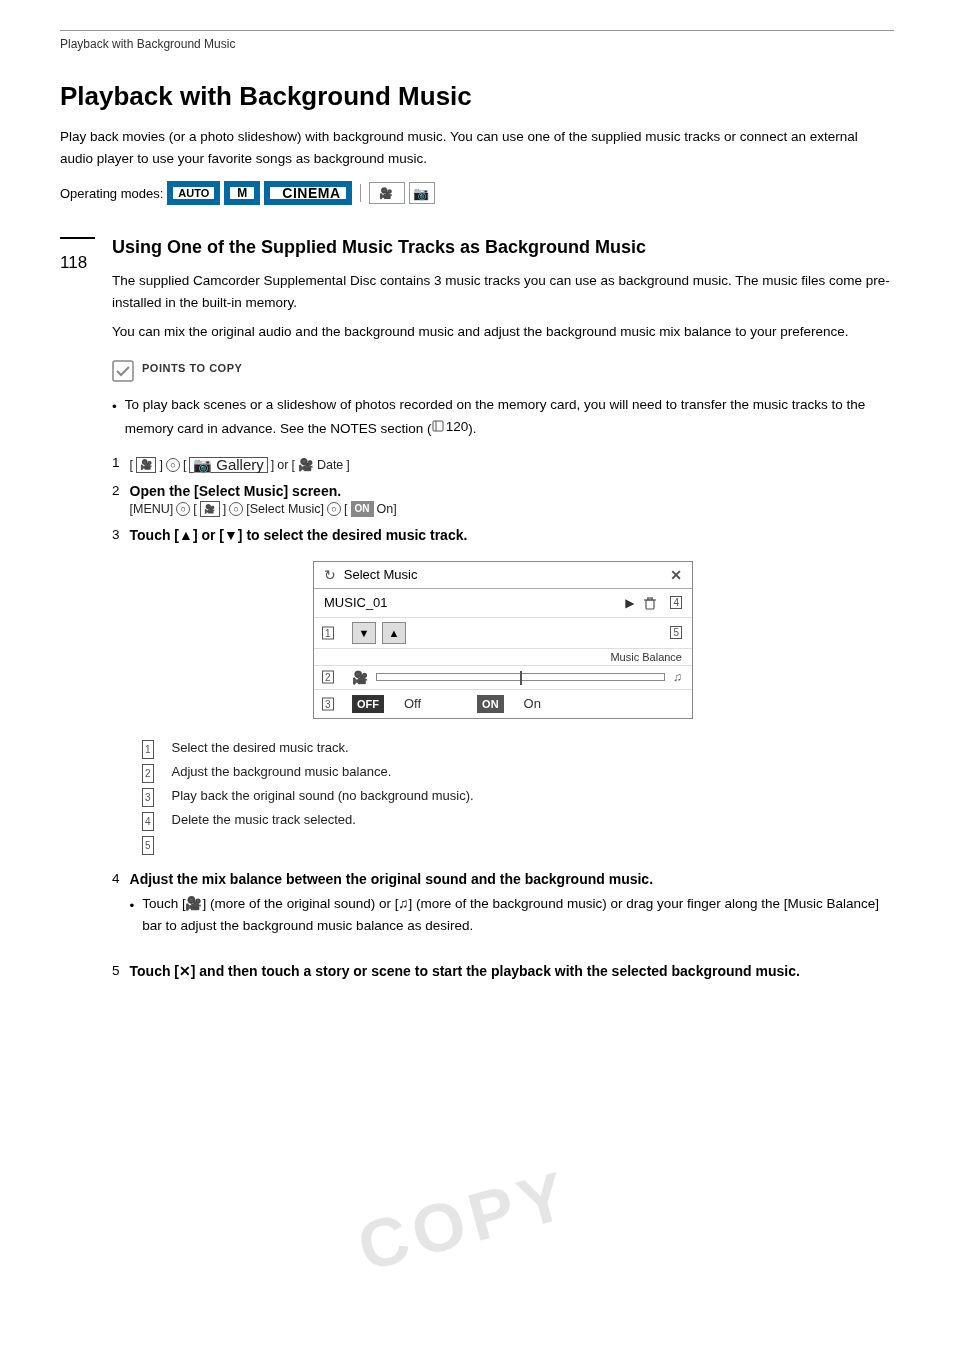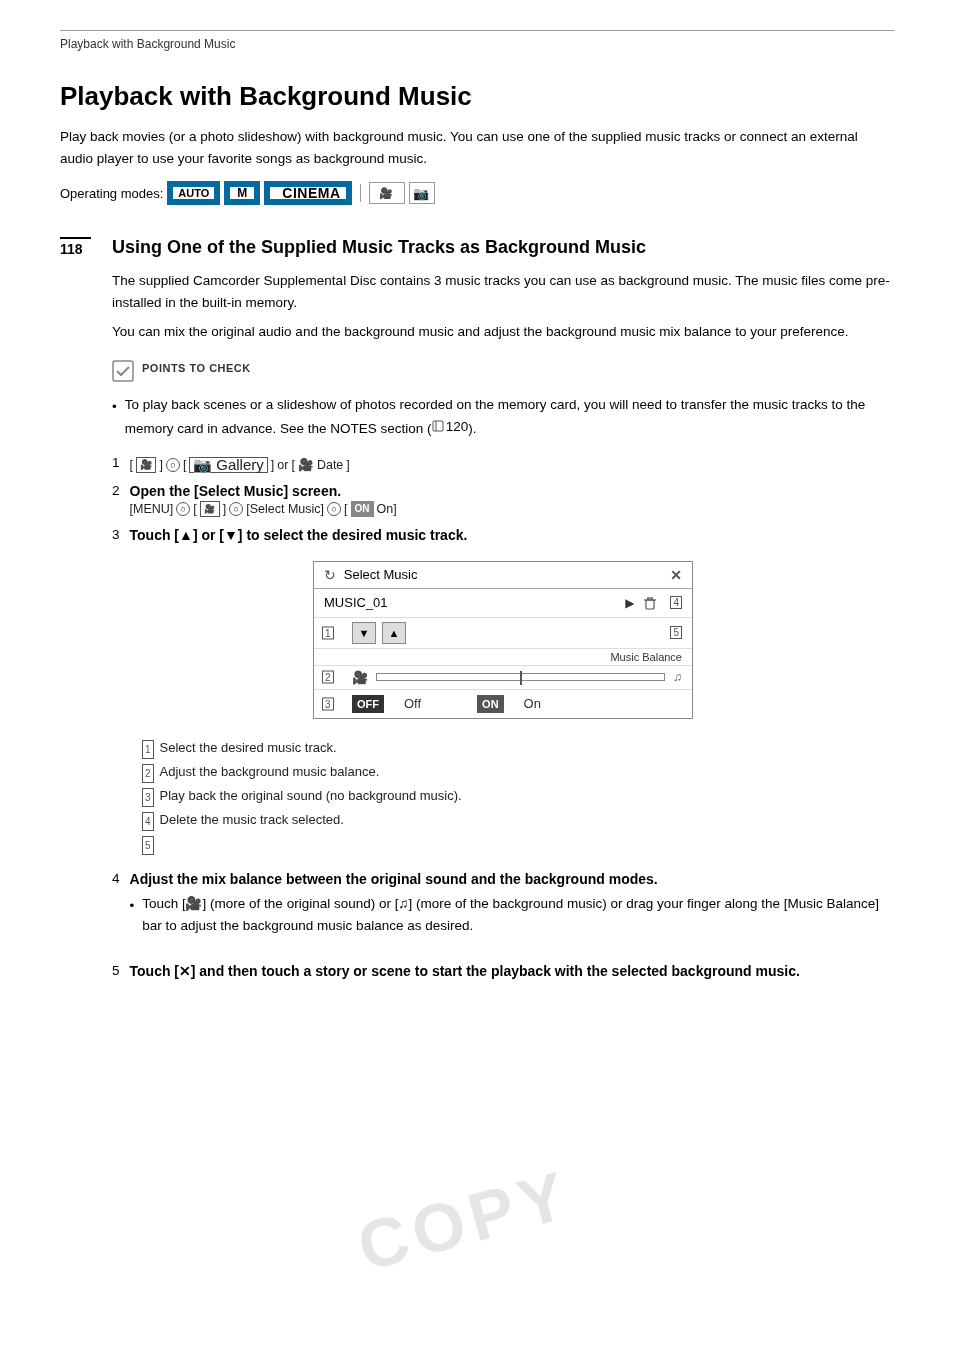--- a/index.html
+++ b/index.html
@@ -87,24 +87,24 @@
 
     .section-wrapper {
       display: flex;
       gap: 0;
     }
     .page-number-col {
       width: 52px;
       flex-shrink: 0;
     }
     .page-number {
-      font-size: 14px;
-      font-weight: bold;
+      font-size: 17px;
+      font-weight: normal;
       color: #000;
-      padding-top: 2px;
+      padding-top: 14px;
       border-top: 2px solid #000;
       display: inline-block;
       padding-right: 8px;
     }
     .section-content {
       flex: 1;
     }
     h2 {
       font-size: 18px;
       font-weight: bold;
@@ -419,20 +419,21 @@
       font-size: 10px;
       border: 1px solid #555;
       padding: 0 2px;
       color: #555;
       flex-shrink: 0;
       margin-top: 3px;
     }
     .ann-text {
       font-size: 13px;
       color: #222;
+      margin-left: 12px;
     }
 
     .bold-step {
       font-weight: bold;
       font-size: 14px;
     }
   </style>
 </head>
 <body>
 
@@ -462,21 +463,21 @@
       <h2>Using One of the Supplied Music Tracks as Background Music</h2>
 
       <p class="section-text">The supplied Camcorder Supplemental Disc contains 3 music tracks you can use as background music. The music files come pre-installed in the built-in memory.</p>
       <p class="section-text">You can mix the original audio and the background music and adjust the background music mix balance to your preference.</p>
 
       <div class="points-check">
         <svg class="points-check-icon" viewBox="0 0 22 22" fill="none" xmlns="http://www.w3.org/2000/svg">
           <rect x="1" y="1" width="20" height="20" rx="2" stroke="#888" stroke-width="1.5"></rect>
           <polyline points="5,11 9,15 17,7" stroke="#888" stroke-width="2" fill="none"></polyline>
         </svg>
-        <span class="points-check-label">POINTS TO CHECK</span>
+        <span class="points-check-label">POINTS TO COPY</span>
       </div>
 
       <div class="bullet-list">
         <div class="bullet-item">
           <span class="bullet-dot">•</span>
           <span>
             <span>To play back scenes or a slideshow of photos recorded on the memory card, you will need to transfer the music tracks to the memory card in advance. See the NOTES section (</span><span style="display:inline-flex;align-items:center;gap:2px;">
                 <svg width="12" height="12" viewBox="0 0 12 12" style="display:inline;vertical-align:middle;">
                   <rect x="1" y="1" width="10" height="10" rx="1" stroke="#555" stroke-width="1" fill="none"></rect>
                   <line x1="4" y1="1" x2="4" y2="11" stroke="#555" stroke-width="1"></line>
@@ -617,21 +618,21 @@
         <div class="annotation-item">
           <span class="ann-num">5</span>
         </div>
       </div>
 
       <div class="numbered-steps">
 
         <div class="step">
           <span class="step-num">4</span>
           <div class="step-content">
-            <div class="step-title bold-step">Adjust the mix balance between the original sound and the background modes.</div>
+            <div class="step-title bold-step">Adjust the mix balance between the original sound and the background music.</div>
             <div class="bullet-list" style="margin-top:6px;">
               <div class="bullet-item">
                 <span class="bullet-dot">•</span>
                 <span>Touch [<span style="font-weight:bold;">🎥</span>] (more of the original sound) or [♫] (more of the background music) or drag your finger along the [Music Balance] bar to adjust the background music balance as desired.</span>
               </div>
             </div>
           </div>
         </div>
 
         <div class="step">

